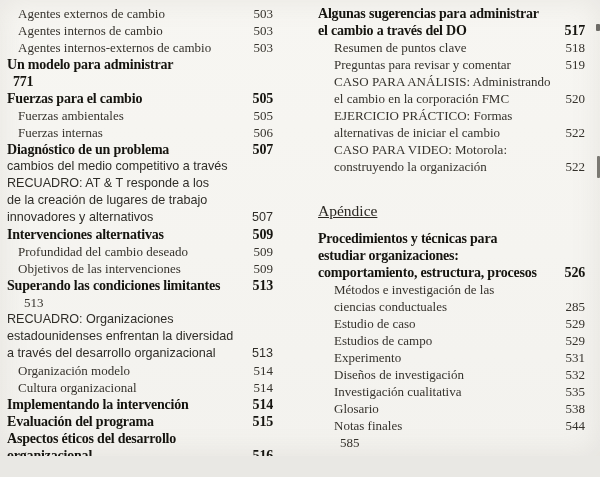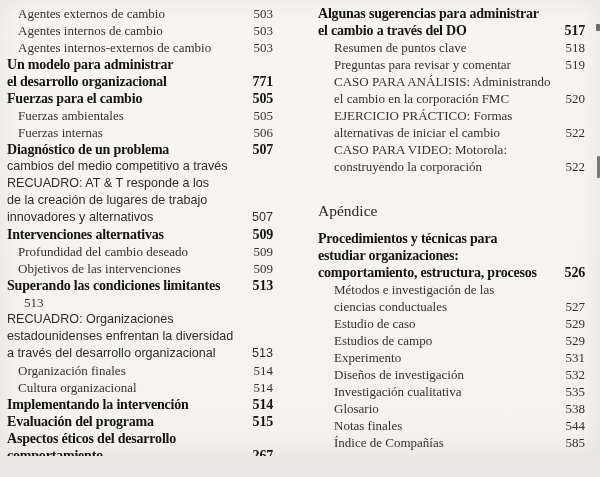--- a/index.html
+++ b/index.html
@@ -54,20 +54,21 @@
     font-size: 12.6px;
     color: #2f2d28;
   }
   
   .s-heading {
     font-family: "Liberation Serif", serif;
     font-size: 15.5px;
     color: #2a2722;
     line-height: 20px;
     min-height: 20px;
+    text-decoration: underline;
   }
 
   .col-left  .ind { padding-left: 11px; }
   .col-right .ind { padding-left: 16px; align-items: flex-end; }
 
   
   .edge-artifact-top {
     position: absolute;
     right: 0;
     top: 24px;
@@ -100,21 +101,20 @@
         <span class="entry-page">503</span>
       </div>
       <div class="toc-row s-serif ind">
         <span class="entry-text">Agentes internos-externos de cambio</span>
         <span class="entry-page">503</span>
       </div>
       <div class="toc-row s-bold">
         <span class="entry-text">Un modelo para administrar</span>
       </div>
       <div class="toc-row s-bold">
-        <span class="entry-text">el desarrollo organizacional</span>
         <span class="entry-page">771</span>
       </div>
       <div class="toc-row s-bold">
         <span class="entry-text">Fuerzas para el cambio</span>
         <span class="entry-page">505</span>
       </div>
       <div class="toc-row s-serif ind">
         <span class="entry-text">Fuerzas ambientales</span>
         <span class="entry-page">505</span>
       </div>
@@ -162,41 +162,41 @@
         <span class="entry-text">RECUADRO: Organizaciones</span>
       </div>
       <div class="toc-row s-sans">
         <span class="entry-text">estadounidenses enfrentan la diversidad</span>
       </div>
       <div class="toc-row s-sans">
         <span class="entry-text">a través del desarrollo organizacional</span>
         <span class="entry-page">513</span>
       </div>
       <div class="toc-row s-serif ind">
-        <span class="entry-text">Organización finales</span>
+        <span class="entry-text">Organización modelo</span>
         <span class="entry-page">514</span>
       </div>
       <div class="toc-row s-serif ind">
         <span class="entry-text">Cultura organizacional</span>
         <span class="entry-page">514</span>
       </div>
       <div class="toc-row s-bold">
         <span class="entry-text">Implementando la intervención</span>
         <span class="entry-page">514</span>
       </div>
       <div class="toc-row s-bold">
         <span class="entry-text">Evaluación del programa</span>
         <span class="entry-page">515</span>
       </div>
       <div class="toc-row s-bold">
         <span class="entry-text">Aspectos éticos del desarrollo</span>
       </div>
       <div class="toc-row s-bold">
-        <span class="entry-text">comportamiento</span>
-        <span class="entry-page">267</span>
+        <span class="entry-text">organizacional</span>
+        <span class="entry-page">516</span>
       </div>
     </div>
   <div class="toc-col col-right">
       <div class="toc-row s-bold">
         <span class="entry-text">Algunas sugerencias para administrar</span>
       </div>
       <div class="toc-row s-bold">
         <span class="entry-text">el cambio a través del DO</span>
         <span class="entry-page">517</span>
       </div>
@@ -219,42 +219,42 @@
         <span class="entry-text">EJERCICIO PRÁCTICO: Formas</span>
       </div>
       <div class="toc-row s-serif ind">
         <span class="entry-text">alternativas de iniciar el cambio</span>
         <span class="entry-page">522</span>
       </div>
       <div class="toc-row s-serif ind">
         <span class="entry-text">CASO PARA VIDEO: Motorola:</span>
       </div>
       <div class="toc-row s-serif ind">
-        <span class="entry-text">construyendo la corporación</span>
+        <span class="entry-text">construyendo la organización</span>
         <span class="entry-page">522</span>
       </div>
       <div class="toc-row s-heading" style="margin-top: 26px;">
         <span class="entry-text">Apéndice</span>
       </div>
       <div class="toc-row s-bold" style="margin-top: 9px; text-align: right;">
         <span class="entry-text">Procedimientos y técnicas para</span>
       </div>
       <div class="toc-row s-bold">
         <span class="entry-text">estudiar organizaciones:</span>
       </div>
       <div class="toc-row s-bold">
         <span class="entry-text">comportamiento, estructura, procesos</span>
         <span class="entry-page">526</span>
       </div>
       <div class="toc-row s-serif ind">
         <span class="entry-text">Métodos e investigación de las</span>
       </div>
       <div class="toc-row s-serif ind">
         <span class="entry-text">ciencias conductuales</span>
-        <span class="entry-page">527</span>
+        <span class="entry-page">285</span>
       </div>
       <div class="toc-row s-serif ind">
         <span class="entry-text">Estudio de caso</span>
         <span class="entry-page">529</span>
       </div>
       <div class="toc-row s-serif ind">
         <span class="entry-text">Estudios de campo</span>
         <span class="entry-page">529</span>
       </div>
       <div class="toc-row s-serif ind">
@@ -271,19 +271,18 @@
       </div>
       <div class="toc-row s-serif ind">
         <span class="entry-text">Glosario</span>
         <span class="entry-page">538</span>
       </div>
       <div class="toc-row s-serif ind">
         <span class="entry-text">Notas finales</span>
         <span class="entry-page">544</span>
       </div>
       <div class="toc-row s-serif ind">
-        <span class="entry-text">Índice de Compañías</span>
         <span class="entry-page">585</span>
       </div>
     </div>
   <div class="edge-artifact-top"></div>
   <div class="edge-artifact-mid"></div>
 </div>
 
 </body></html>

